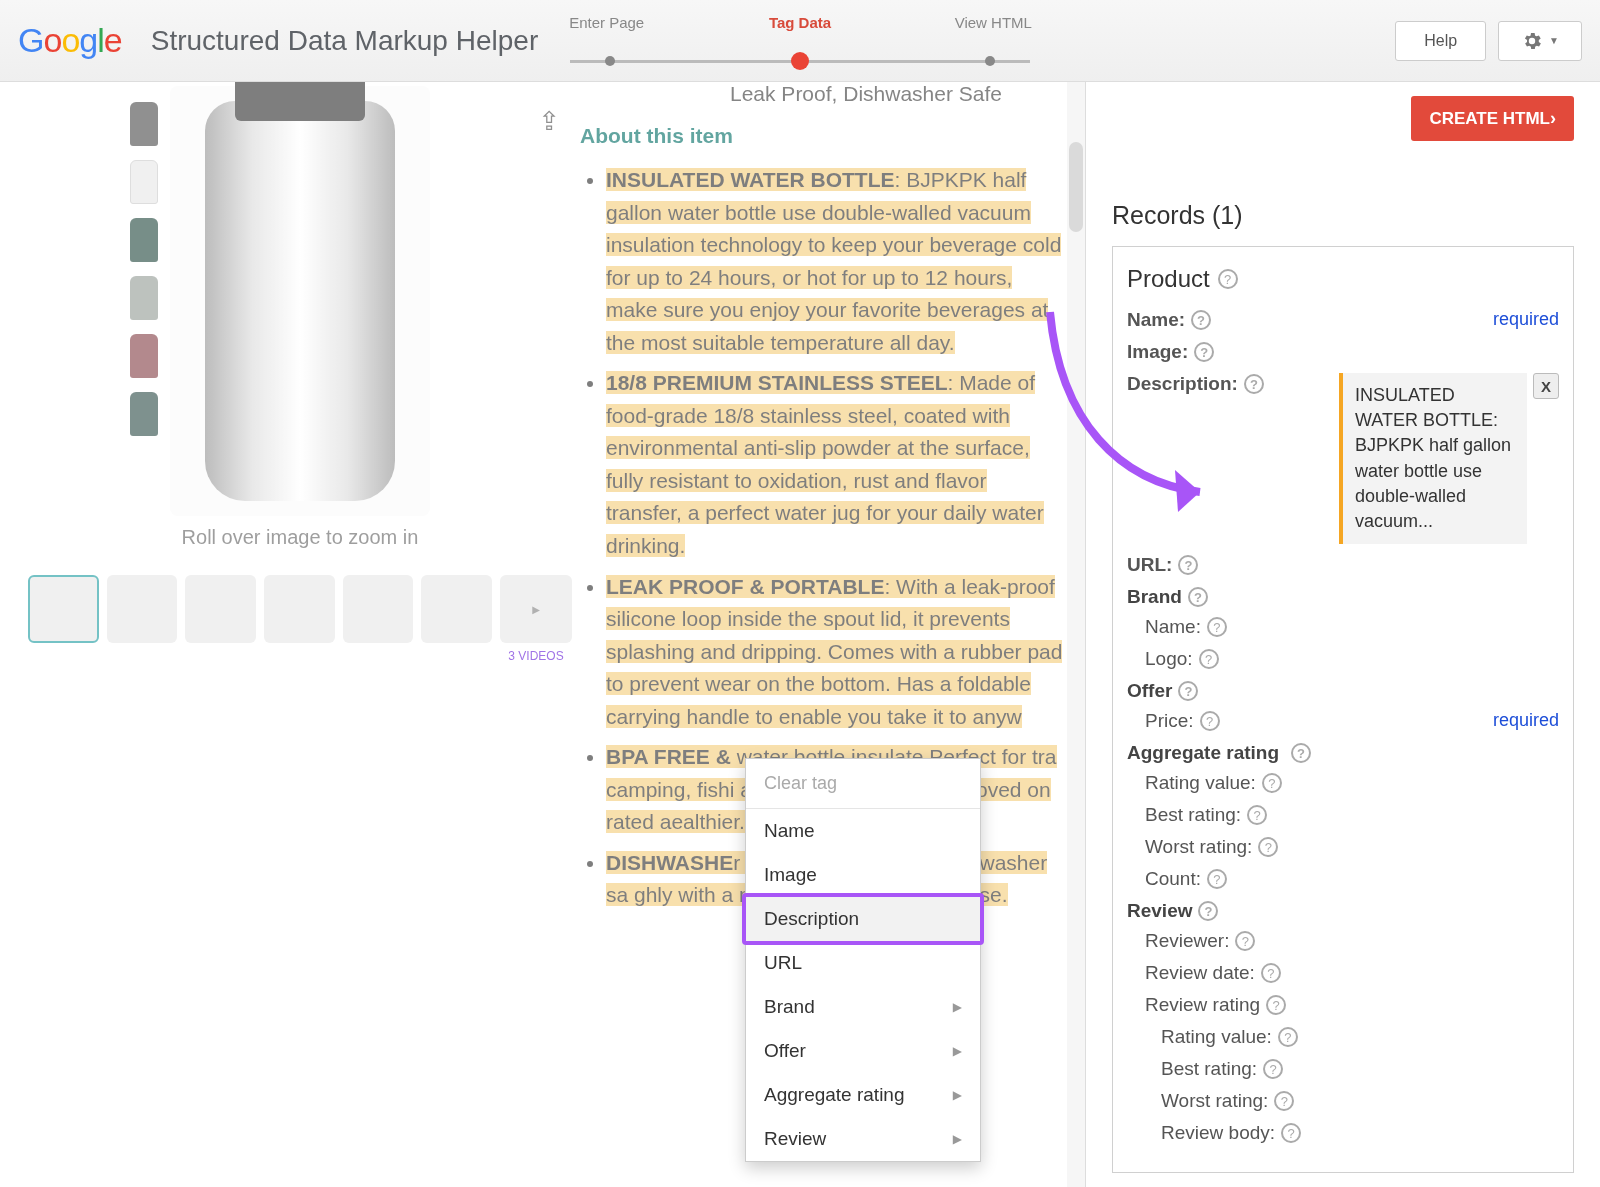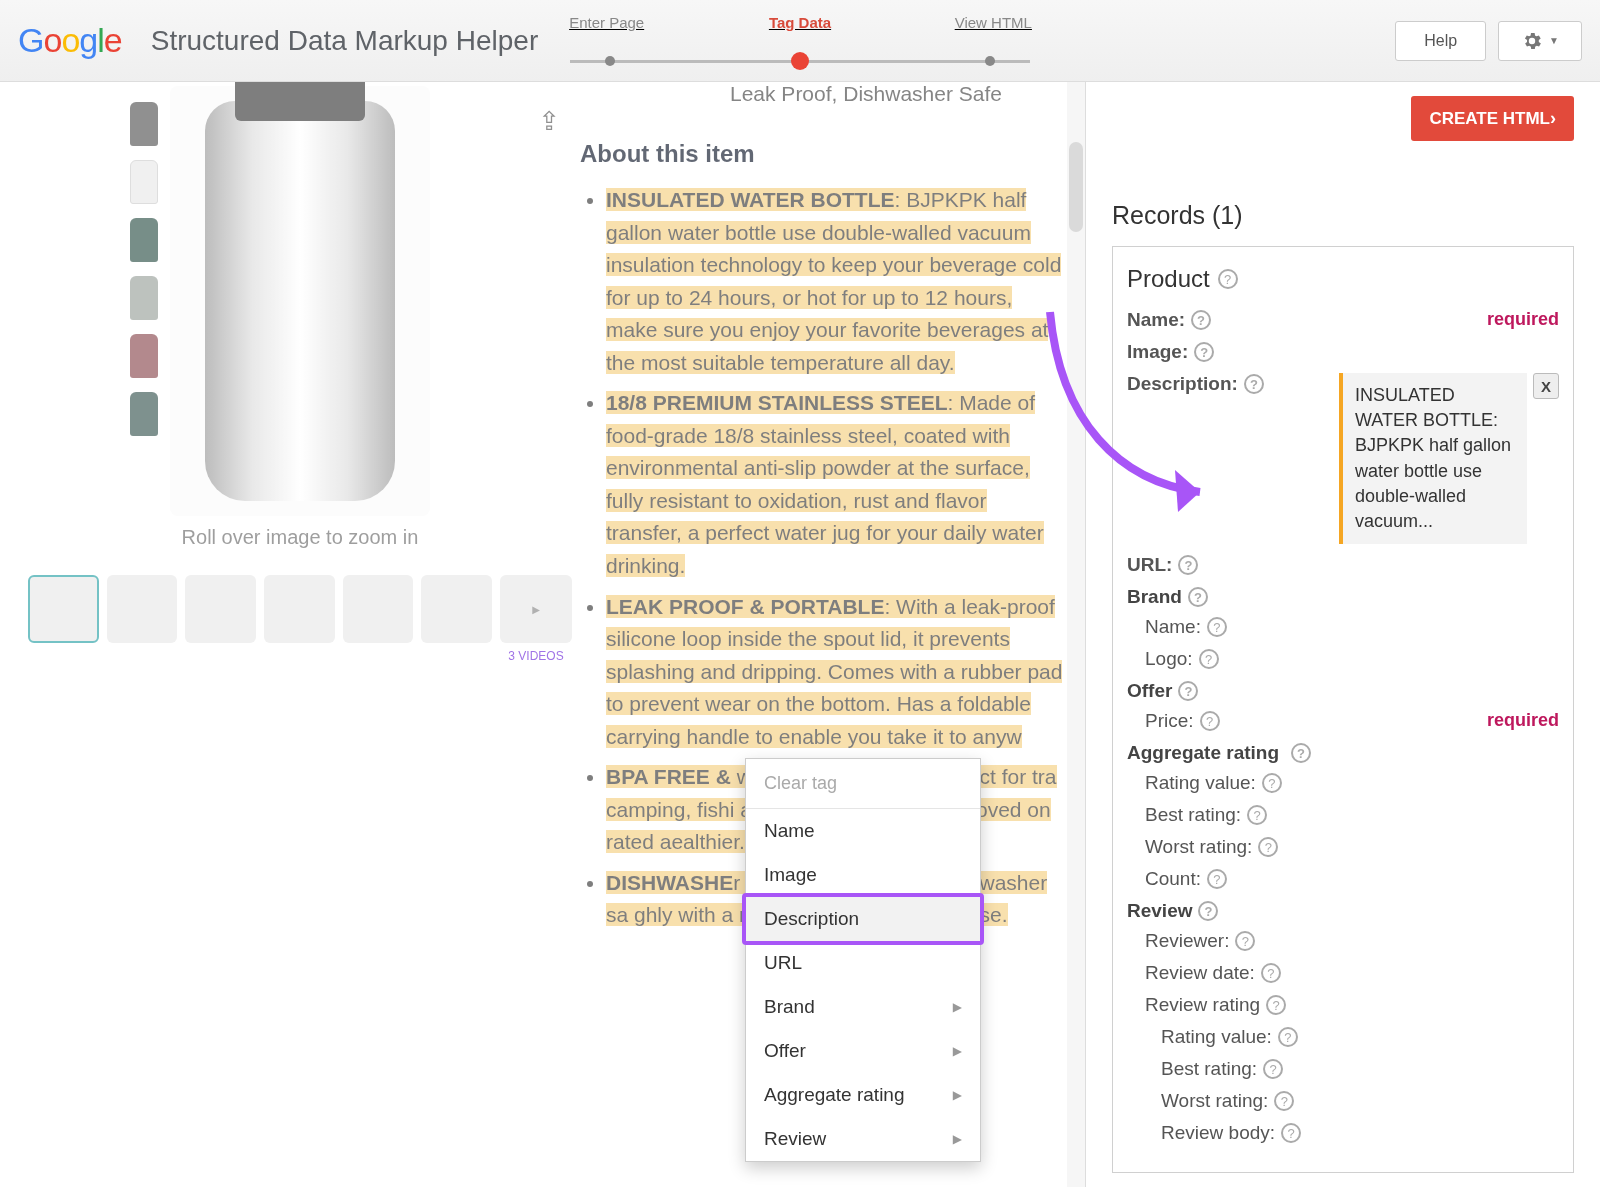--- a/index.html
+++ b/index.html
@@ -4,21 +4,21 @@
 <style>
 * { margin: 0; padding: 0; box-sizing: border-box; }
 body { font-family: Arial, Helvetica, sans-serif; background: #fff; width: 1600px; height: 1187px; overflow: hidden; position: relative; }
 
 
 .header { height: 82px; background: linear-gradient(#f7f7f7, #efefef); border-bottom: 1px solid #ddd; display: flex; align-items: center; padding: 0 18px; position: relative; }
 .logo { display: flex; align-items: center; gap: 29px; }
 .google-logo { font-size: 34px; font-weight: 500; letter-spacing: -1px; }
 .g1 { color: #4285F4; } .g2 { color: #EA4335; } .g3 { color: #FBBC05; } .g4 { color: #4285F4; } .g5 { color: #34A853; } .g6 { color: #EA4335; }
 .tool-title { font-size: 28px; color: #5f6368; font-weight: 400; }
-.steps { position: absolute; left: 50%; transform: translateX(-50%); display: flex; width: 580px; top: 14px; text-decoration: underline; }
+.steps { position: absolute; left: 50%; transform: translateX(-50%); display: flex; width: 580px; top: 14px; }
 .step { flex: 1; text-align: center; font-size: 15px; color: #888; position: relative; }
 .step.active { color: #d84b3b; font-weight: 600; }
 .step-track { position: absolute; top: 46px; height: 3px; background: #bbb; width: 460px; left: 50%; transform: translateX(-50%); }
 .step-dot { width: 10px; height: 10px; background: #888; border-radius: 50%; position: absolute; top: 42px; }
 .step-dot.d1 { left: 95px; }
 .step-dot.d2 { left: 50%; transform: translateX(-50%); background: #ea4335; width: 18px; height: 18px; top: 38px; }
 .step-dot.d3 { right: 95px; }
 .header-right { margin-left: auto; display: flex; gap: 12px; }
 .help-btn { background: #fff; border: 1px solid #ccc; border-radius: 3px; padding: 10px 28px; font-size: 16px; color: #555; cursor: pointer; }
 .gear-btn { background: #fff; border: 1px solid #ccc; border-radius: 3px; padding: 8px 22px; display: flex; align-items: center; gap: 6px; cursor: pointer; }
@@ -42,21 +42,21 @@
 .share-icon { position: absolute; right: 20px; top: 24px; font-size: 26px; color: #555; }
 .zoom-text { text-align: center; color: #6b6b6b; font-size: 20px; margin-top: 8px; }
 .gallery-row { display: flex; gap: 8px; margin-top: 26px; padding: 0 8px; }
 .gallery-thumb { width: 72px; height: 68px; background: #e8e8e8; border-radius: 6px; display: flex; align-items: center; justify-content: center; font-size: 10px; color: #888; }
 .gallery-thumb.sel { border: 2px solid #2aa1a7; }
 .vid-label { font-size: 12px; color: #6d28d9; margin-top: 6px; text-align: center; }
 
 
 .about-col { flex: 1; padding-top: 0; }
 .feat-line { color: #444; font-size: 21px; margin-bottom: 14px; padding-left: 150px; }
-.about-h { font-size: 24px; font-weight: 700; color: #0f172a; margin: 34px 0 16px; }
+.about-h { font-size: 21px; font-weight: 700; color: #0f766e; margin: 18px 0 16px; }
 .about-list { list-style: disc; padding-left: 26px; }
 .about-list li { font-size: 21px; line-height: 1.55; color: #3a3a3a; margin-bottom: 8px; }
 .hl { background: #f5cf82; }
 .li-title { font-weight: 700; }
 
 
 .context-menu { position: absolute; left: 745px; top: 676px; width: 236px; background: #fff; border: 1px solid #ccc; box-shadow: 0 6px 16px rgba(0,0,0,0.2); z-index: 10; }
 .cm-clear { padding: 14px 18px; color: #aaa; font-size: 18px; border-bottom: 1px solid #e5e5e5; }
 .cm-item { padding: 11px 18px; font-size: 19px; color: #333; display: flex; justify-content: space-between; align-items: center; cursor: pointer; }
 .cm-item.hovered { background: #f2f2f2; }
@@ -72,21 +72,21 @@
 .create-btn { float: right; background: #e24a3b; color: #fff; border: none; padding: 12px 18px; font-size: 17px; font-weight: 600; display: flex; align-items: center; border-radius: 3px; cursor: pointer; }
 .create-btn .chev { font-size: 18px; }
 .records-h { clear: both; font-size: 25px; color: #333; padding-top: 60px; margin-bottom: 16px; }
 .record-box { border: 1px solid #d0d0d0; padding: 18px 14px; }
 .prod-h { font-size: 24px; color: #333; display: flex; align-items: center; gap: 8px; margin-bottom: 16px; }
 .qmark { width: 20px; height: 20px; border: 2px solid #aaa; border-radius: 50%; display: inline-flex; align-items: center; justify-content: center; font-size: 13px; color: #aaa; }
 .field-row { display: flex; align-items: flex-start; margin-bottom: 10px; font-size: 19px; }
 .field-label { color: #555; font-weight: 600; display: flex; align-items: center; gap: 6px; }
 .field-label.sub { padding-left: 18px; font-weight: 400; }
 .field-label.sub2 { padding-left: 34px; font-weight: 400; }
-.req { margin-left: auto; color: #be185d; font-size: 18px; font-weight: bold; }
+.req { margin-left: auto; color: #1d4ed8; font-size: 18px; }
 .desc-value-wrap { margin-left: auto; display: flex; align-items: flex-start; gap: 6px; width: 220px; }
 .desc-value { background: #f3f3f3; border-left: 4px solid #f5a623; padding: 10px 12px; font-size: 18px; color: #333; line-height: 1.4; flex: 1; }
 .x-btn { background: #eee; border: 1px solid #bbb; width: 26px; height: 26px; font-size: 15px; font-weight: 700; color: #444; cursor: pointer; border-radius: 3px; }
 .section-label { color: #444; font-weight: 600; font-size: 19px; display: flex; align-items: center; gap: 6px; margin: 10px 0 8px; }
 
 
 .arrow-anno { position: absolute; left: 1040px; top: 302px; z-index: 20; pointer-events: none; }
 .arrow-anno svg { width: 200px; height: 240px; }
 </style>
 </head>

